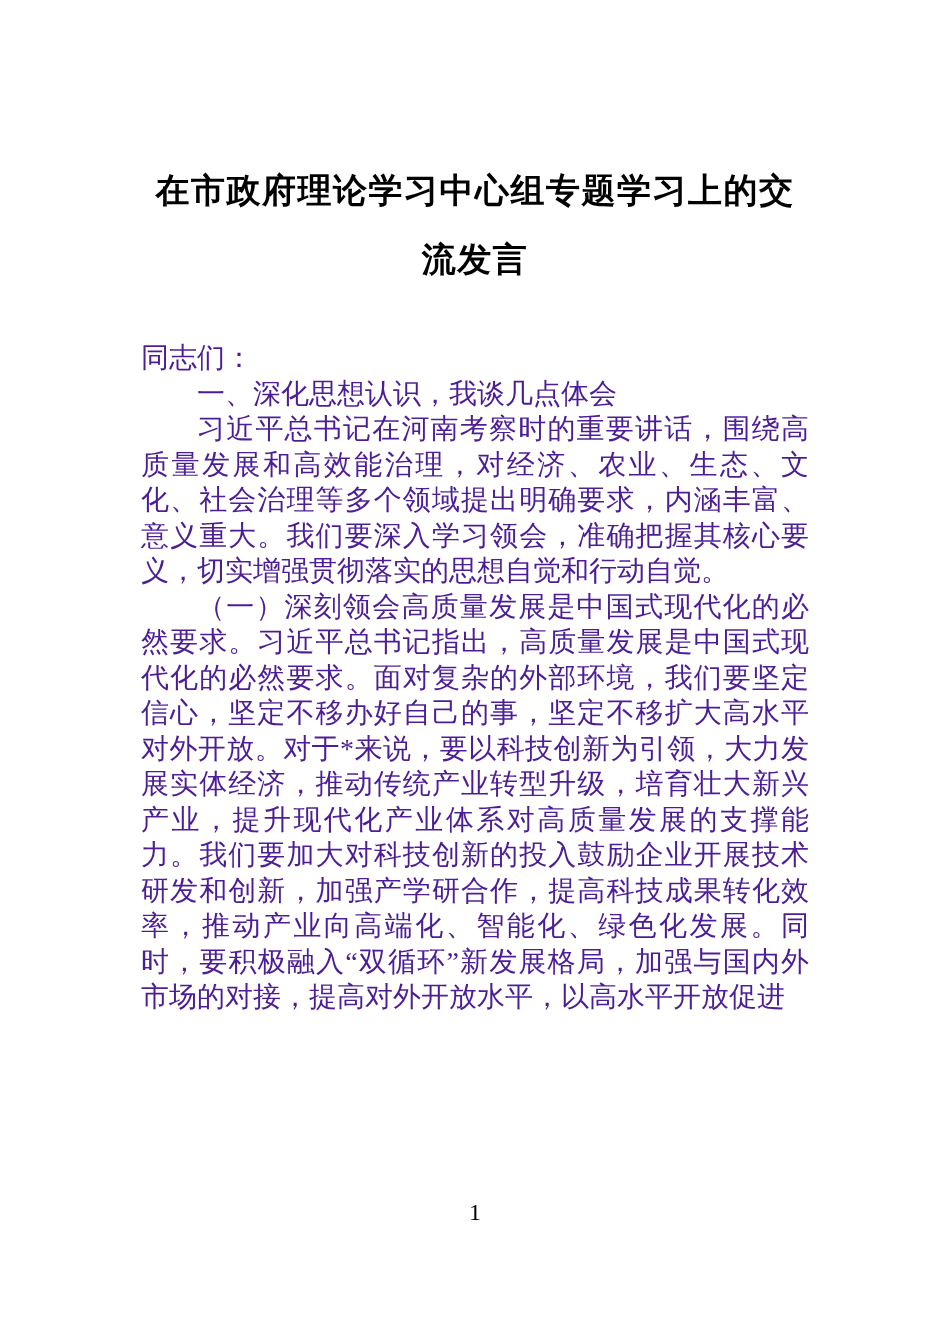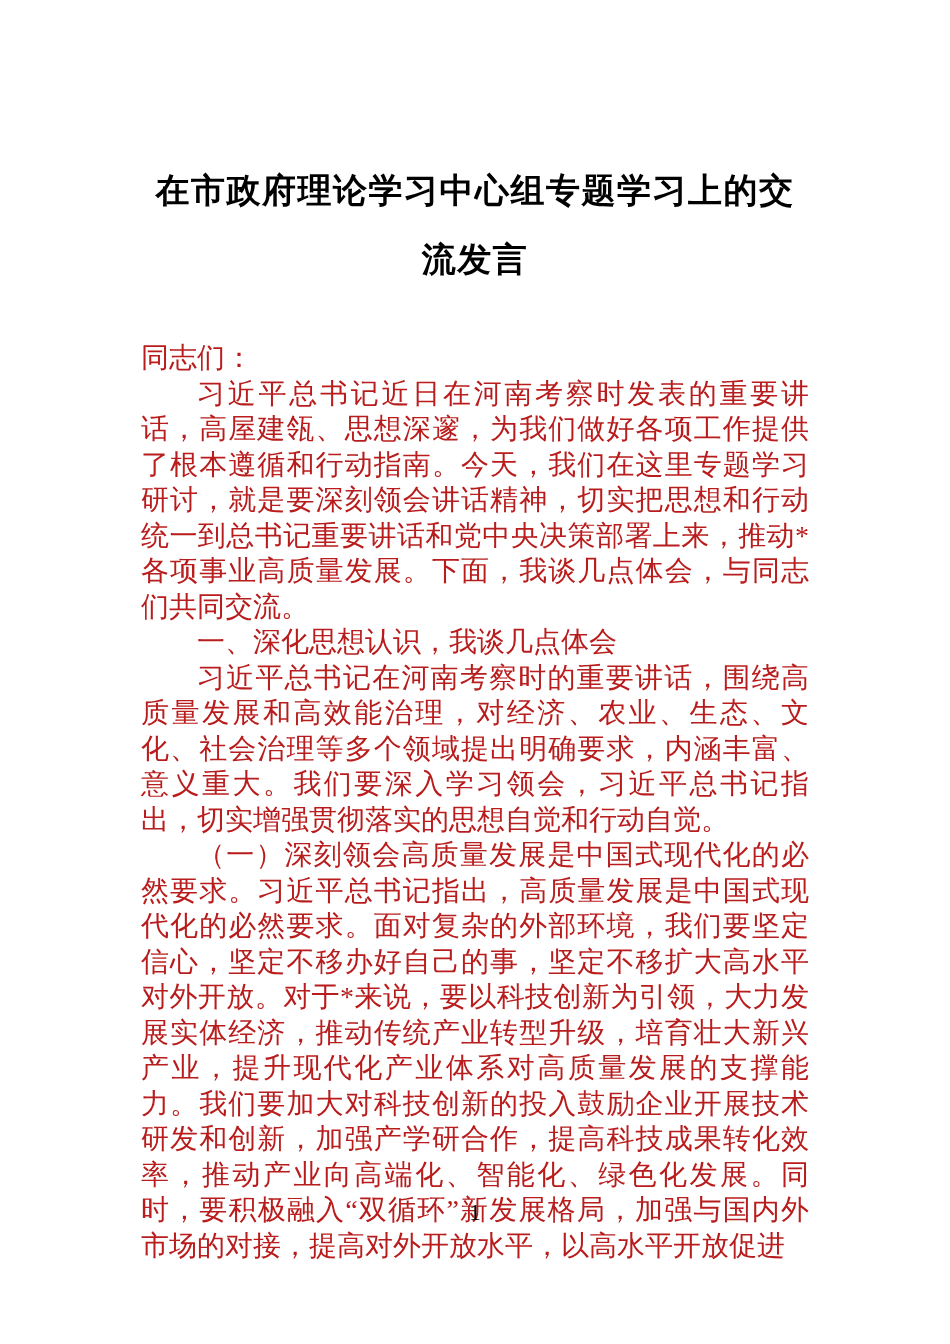--- a/index.html
+++ b/index.html
@@ -28,21 +28,21 @@
     color: #000000;
     font-family: "Liberation Serif", serif;
   }
 
   .doc-body {
     width: 668px;
     margin: 46px auto 0 auto;
     font-size: 28px;
     line-height: 35.5px;
     text-align: justify;
-    color: #b91c1c;
+    color: #4c1d95;
   }
 
   .doc-body p { text-indent: 2em; }
   .doc-body p.salutation { text-indent: 0; }
 
   .page-number {
     position: absolute;
     left: 0;
     bottom: 118px;
     width: 100%;
@@ -54,24 +54,23 @@
 </head>
 <body>
 
 <div class="page">
 
   <h1 class="doc-title">在市政府理论学习中心组专题学习上的交流发言</h1>
 
   <div class="doc-body">
     <p class="salutation">同志们：</p>
 
-    <p>习近平总书记近日在河南考察时发表的重要讲话，高屋建瓴、思想深邃，为我们做好各项工作提供了根本遵循和行动指南。今天，我们在这里专题学习研讨，就是要深刻领会讲话精神，切实把思想和行动统一到总书记重要讲话和党中央决策部署上来，推动*各项事业高质量发展。下面，我谈几点体会，与同志们共同交流。</p>
 
     <p>一、深化思想认识，我谈几点体会</p>
 
-    <p>习近平总书记在河南考察时的重要讲话，围绕高质量发展和高效能治理，对经济、农业、生态、文化、社会治理等多个领域提出明确要求，内涵丰富、意义重大。我们要深入学习领会，习近平总书记指出，切实增强贯彻落实的思想自觉和行动自觉。</p>
+    <p>习近平总书记在河南考察时的重要讲话，围绕高质量发展和高效能治理，对经济、农业、生态、文化、社会治理等多个领域提出明确要求，内涵丰富、意义重大。我们要深入学习领会，准确把握其核心要义，切实增强贯彻落实的思想自觉和行动自觉。</p>
 
     <p>（一）深刻领会高质量发展是中国式现代化的必然要求。习近平总书记指出，高质量发展是中国式现代化的必然要求。面对复杂的外部环境，我们要坚定信心，坚定不移办好自己的事，坚定不移扩大高水平对外开放。对于*来说，要以科技创新为引领，大力发展实体经济，推动传统产业转型升级，培育壮大新兴产业，提升现代化产业体系对高质量发展的支撑能力。我们要加大对科技创新的投入鼓励企业开展技术研发和创新，加强产学研合作，提高科技成果转化效率，推动产业向高端化、智能化、绿色化发展。同时，要积极融入“双循环”新发展格局，加强与国内外市场的对接，提高对外开放水平，以高水平开放促进</p>
   </div>
 
   <div class="page-number">1</div>
 
 </div>
 
 </body></html>

